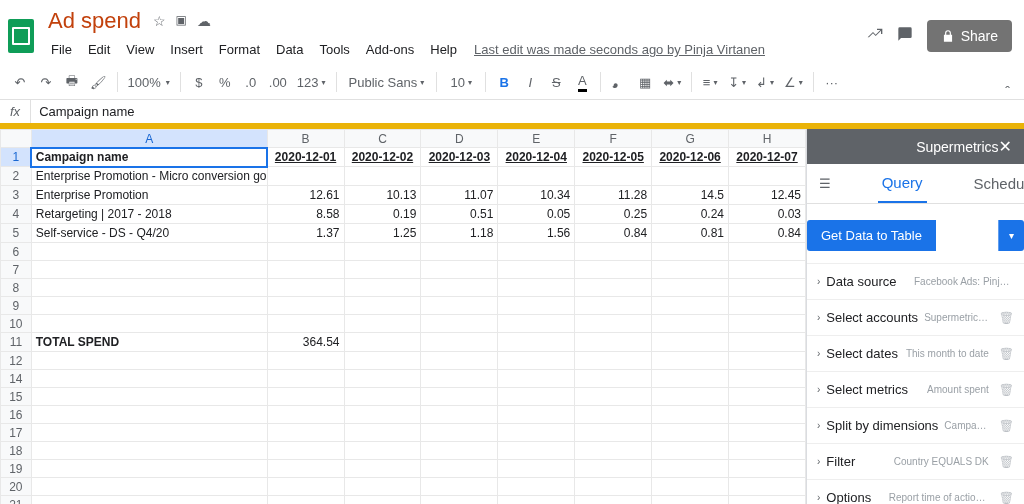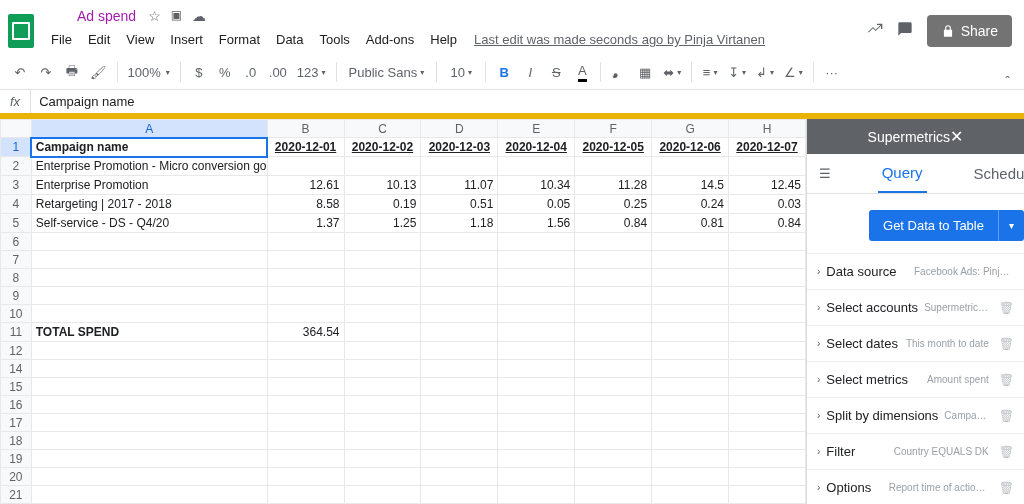--- a/index.html
+++ b/index.html
@@ -2,21 +2,21 @@
 <html><head>
 <meta charset="utf-8">
 <style>
 * { box-sizing: border-box; margin: 0; padding: 0; }
 body { font-family: Arial, sans-serif; font-size: 13px; color: #202124; background: #fff; overflow: hidden; width: 1024px; height: 504px; }
 .topbar { display: flex; align-items: center; padding: 6px 12px 0 8px; gap: 6px; }
 .sheets-logo { width: 26px; height: 34px; background: #0f9d58; border-radius: 2px; display: flex; align-items: center; justify-content: center; color: #fff; font-size: 16px; position: relative; }
 .sheets-logo::before { content: ""; display: block; width: 14px; height: 14px; border: 2px solid #fff; border-radius: 1px; }
 .title-area { flex: 1; }
 .title-row { display: flex; align-items: center; gap: 8px; padding-left: 4px; }
-.doc-title { font-size: 14px; color: #a21caf; padding: 2px 4px; margin-left: 29px; }
+.doc-title { font-size: 22px; color: #c2410c; padding: 2px 4px; }
 .title-icons { display: flex; gap: 10px; color: #5f6368; }
 .title-icons span { cursor: pointer; font-size: 14px; }
 .menubar { display: flex; gap: 2px; padding: 2px 0 4px 4px; align-items: center; }
 .menubar .mi { padding: 4px 7px; font-size: 13px; color: #202124; cursor: pointer; border-radius: 3px; }
 .last-edit { color: #5f6368; text-decoration: underline; font-size: 13px; padding-left: 8px; cursor: pointer; }
 .right-actions { display: flex; align-items: center; gap: 14px; }
 .right-actions .ic { color: #5f6368; cursor: pointer; font-size: 16px; }
 .share-btn { background: #737373; color: #fff; border: none; border-radius: 4px; padding: 8px 14px; font-size: 14px; font-weight: 500; cursor: pointer; display: flex; align-items: center; gap: 6px; }
 .toolbar { display: flex; align-items: center; padding: 4px 8px; border-bottom: 1px solid #e0e0e0; gap: 2px; }
 .tb-btn { min-width: 24px; height: 26px; display: flex; align-items: center; justify-content: center; cursor: pointer; color: #5f6368; border-radius: 2px; padding: 0 4px; font-size: 13px; }
@@ -35,28 +35,28 @@
 .grid thead th { background: #f8f9fa; color: #5f6368; font-weight: normal; text-align: center; position: relative; }
 .grid thead th.selhdr { background: #d3e3fd; color: #1967d2; }
 .rh { background: #f8f9fa; color: #5f6368; text-align: center; width: 30px; min-width: 30px; }
 .rh.selrow { background: #d3e3fd; color: #1967d2; }
 .cell { padding: 2px 4px; text-align: right; white-space: nowrap; overflow: hidden; }
 .cell.left { text-align: left; }
 .cell.center { text-align: center; text-decoration: underline; }
 .cell.bold { font-weight: bold; }
 .selcell { outline: 2px solid #1a73e8; outline-offset: -1px; background: #fff; }
 .side-panel { width: 218px; background: #fff; border-left: 1px solid #dadce0; display: flex; flex-direction: column; }
-.sp-header { background: #5f6368; color: #fff; padding: 8px 12px; display: flex; justify-content: center; align-items: center; font-size: 14px; font-weight: 500; }
+.sp-header { background: #5f6368; color: #fff; padding: 8px 12px; display: flex; justify-content: flex-end; align-items: center; font-size: 14px; font-weight: 500; }
 .sp-close { cursor: pointer; font-size: 16px; }
 .sp-tabs { display: flex; align-items: center; border-bottom: 1px solid #e0e0e0; padding: 0 8px; gap: 12px; }
 .sp-menu-ic { color: #5f6368; cursor: pointer; padding: 8px 4px; }
 .sp-tab { padding: 10px 4px; font-size: 15px; color: #5f6368; cursor: pointer; margin-left: 31px; }
 .sp-tab.active { color: #1a73e8; border-bottom: 2px solid #1a73e8; font-weight: 500; }
 .sp-avatar { width: 28px; height: 28px; border-radius: 50%; background: #bdc1c6; margin-left: auto; }
-.sp-getdata { display: flex; justify-content: flex-end; padding: 16px 0 12px; }
+.sp-getdata { display: flex; justify-content: space-between; padding: 16px 0 12px; }
 .gd-btn { background: #1a73e8; color: #fff; border: none; border-radius: 3px 0 0 3px; padding: 8px 14px; font-size: 13px; cursor: pointer; }
 .gd-dd { background: #1a73e8; color: #fff; border: none; border-left: 1px solid rgba(255,255,255,.3); border-radius: 0 3px 3px 0; padding: 8px 10px; font-size: 10px; cursor: pointer; }
 .acc-item { border-top: 1px solid #eee; padding: 10px 10px; display: flex; align-items: center; gap: 6px; cursor: pointer; }
 .acc-chev { color: #5f6368; font-size: 10px; }
 .acc-label { font-size: 13px; color: #202124; flex-shrink: 0; }
 .acc-val { margin-left: auto; font-size: 10px; color: #9aa0a6; white-space: nowrap; overflow: hidden; text-overflow: ellipsis; max-width: 100px; }
 .acc-trash { color: #bdc1c6; font-size: 12px; margin-left: 4px; }
 .sp-footer { padding: 8px 10px; font-size: 9px; color: #bdc1c6; border-top: 1px solid #eee; }
 .collapse-arrow { position: absolute; right: 6px; top: 2px; color: #5f6368; cursor: pointer; font-size: 14px; }
 svg.ic-svg { width: 16px; height: 16px; fill: #5f6368; }

